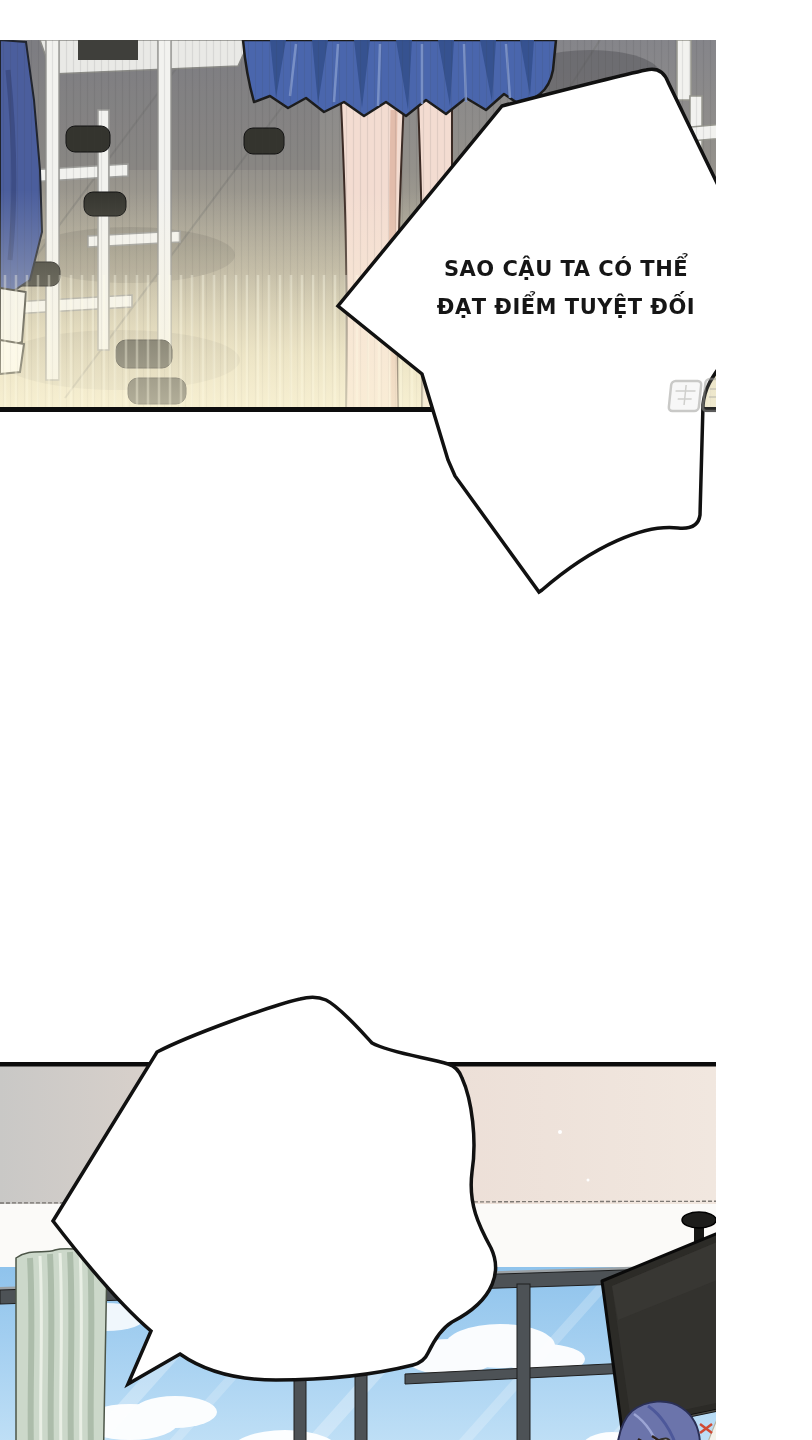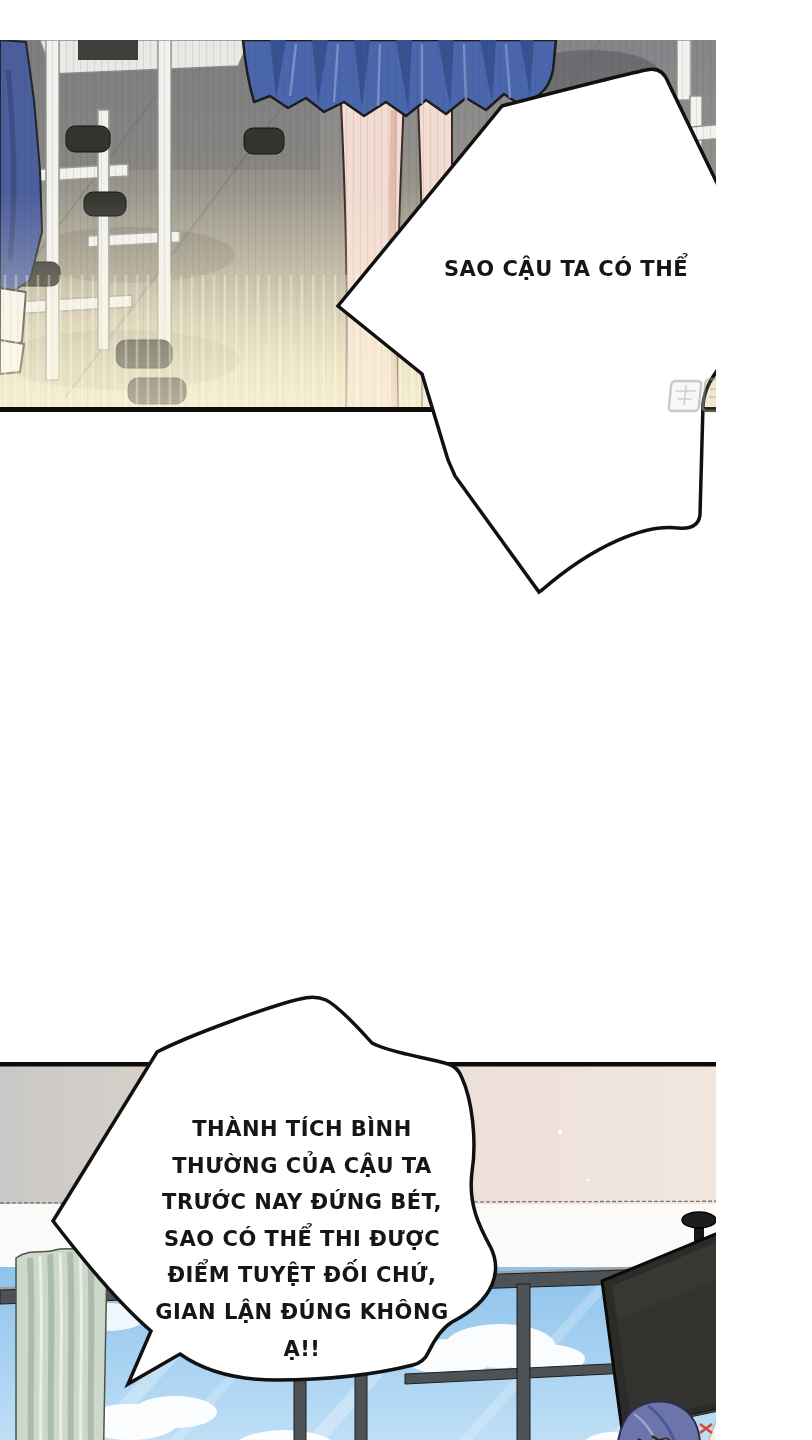--- a/index.html
+++ b/index.html
@@ -323,25 +323,17 @@
         <path d="M 5,14 H 25 M 8,22 H 22 M 15,8 V 28"></path>
         <path d="M 39,12 H 61 M 39,20 H 61 M 50,6 V 30"></path>
         <path d="M 75,13 H 95 M 75,22 H 95 M 85,7 V 28"></path>
         <path d="M 109,12 H 133 M 109,21 H 133 M 121,6 V 29"></path>
       </g>
     </g>
   </svg>
 
   <div class="bubble-text" id="bubble-text-top">
     <div class="bline">SAO CẬU TA CÓ THỂ</div>
+    <div class="bline">ĐẠT ĐIỂM TUYỆT ĐỐI</div>
   </div>
 
-  <div class="bubble-text" id="bubble-text-bottom">
-    <div class="bline">THÀNH TÍCH BÌNH</div>
-    <div class="bline">THƯỜNG CỦA CẬU TA</div>
-    <div class="bline">TRƯỚC NAY ĐỨNG BÉT,</div>
-    <div class="bline">SAO CÓ THỂ THI ĐƯỢC</div>
-    <div class="bline">ĐIỂM TUYỆT ĐỐI CHỨ,</div>
-    <div class="bline">GIAN LẬN ĐÚNG KHÔNG</div>
-    <div class="bline">Ạ!!</div>
-  </div>
 
 </div>
 
 </body></html>

